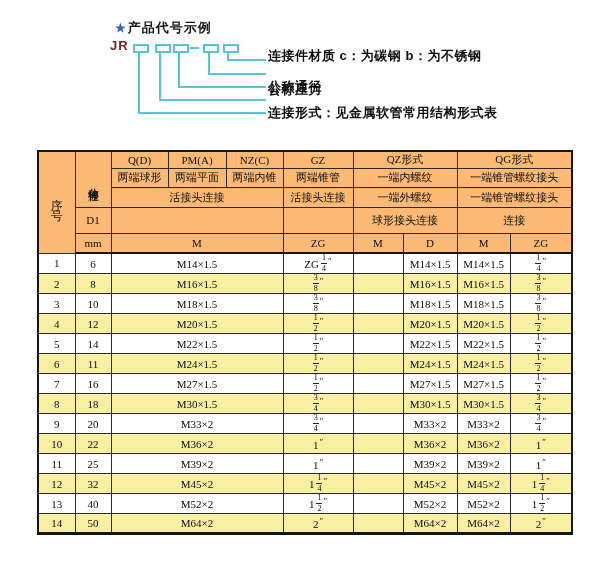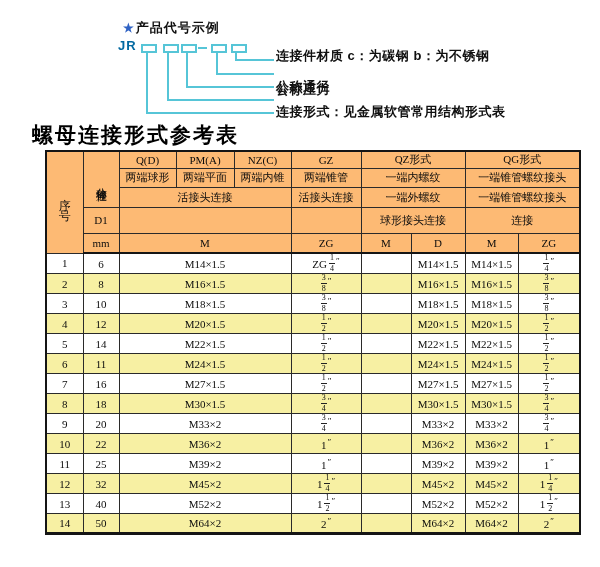--- a/index.html
+++ b/index.html
@@ -4,32 +4,32 @@
 <style>
   html,body { margin:0; padding:0; }
   body {
     width:600px; height:567px;
     background:#ffffff;
     font-family:"Liberation Sans", sans-serif;
     color:#111;
     position:relative;
     overflow:hidden;
   }
-  .page { position:absolute; inset:0;margin-left:8px; }
+  .page { position:absolute; inset:0; }
 
   
   .diagram-heading {
     position:absolute; left:115px; top:19px;
     font-size:13px; font-weight:bold; color:#101010;
     white-space:nowrap; letter-spacing:1px;
   }
   .star { color:#2f62c4; font-size:12px; margin-right:1px; }
   .code-prefix {
     position:absolute; left:110px; top:38px;
-    font-size:13px; font-weight:bold; color:#0369a1; letter-spacing:1px;
+    font-size:13px; font-weight:bold; color:#7f1d1d; letter-spacing:1px;
   }
   .code-box {
     position:absolute; top:44px; width:12px; height:5px;
     border:2px solid #56c5d7; background:#fff;
   }
   .code-dash { position:absolute; left:190px; top:47px; width:9px; height:2px; background:#56c5d7; }
   .cline { position:absolute; background:#56c5d7; }
   .diagram-label {
     position:absolute; left:268px;
     font-size:13px; font-weight:bold; color:#101010;
@@ -106,23 +106,22 @@
   <div class="cline" style="left:178px; top:53px; width:2px; height:34px;"></div>
   <div class="cline" style="left:178px; top:86px; width:88px; height:2px;"></div>
   <div class="cline" style="left:159px; top:53px; width:2px; height:47px;"></div>
   <div class="cline" style="left:159px; top:99px; width:107px; height:2px;"></div>
   <div class="cline" style="left:138px; top:53px; width:2px; height:60px;"></div>
   <div class="cline" style="left:138px; top:112px; width:128px; height:2px;"></div>
 
   <div class="diagram-label" style="top:48px;">连接件材质  c：为碳钢  b：为不锈钢</div>
   <div class="diagram-label" style="top:79px;">公称通径</div>
   <div class="diagram-label" style="top:82px;">公称压力</div>
-  <div class="diagram-label" style="top:105px;font-family:Liberation Mono, monospace;">连接形式：见金属软管常用结构形式表</div>
-
-  <div class="table-title">螺母连接形式参考表</div>
+  <div class="diagram-label" style="top:105px;">连接形式：见金属软管常用结构形式表</div>
+
 
   <table class="ref">
     <colgroup>
       <col style="width:37px">
         <col style="width:36px">
       <col style="width:57px">
         <col style="width:58px">
         <col style="width:57px">
       <col style="width:70px">
       <col style="width:50px">

